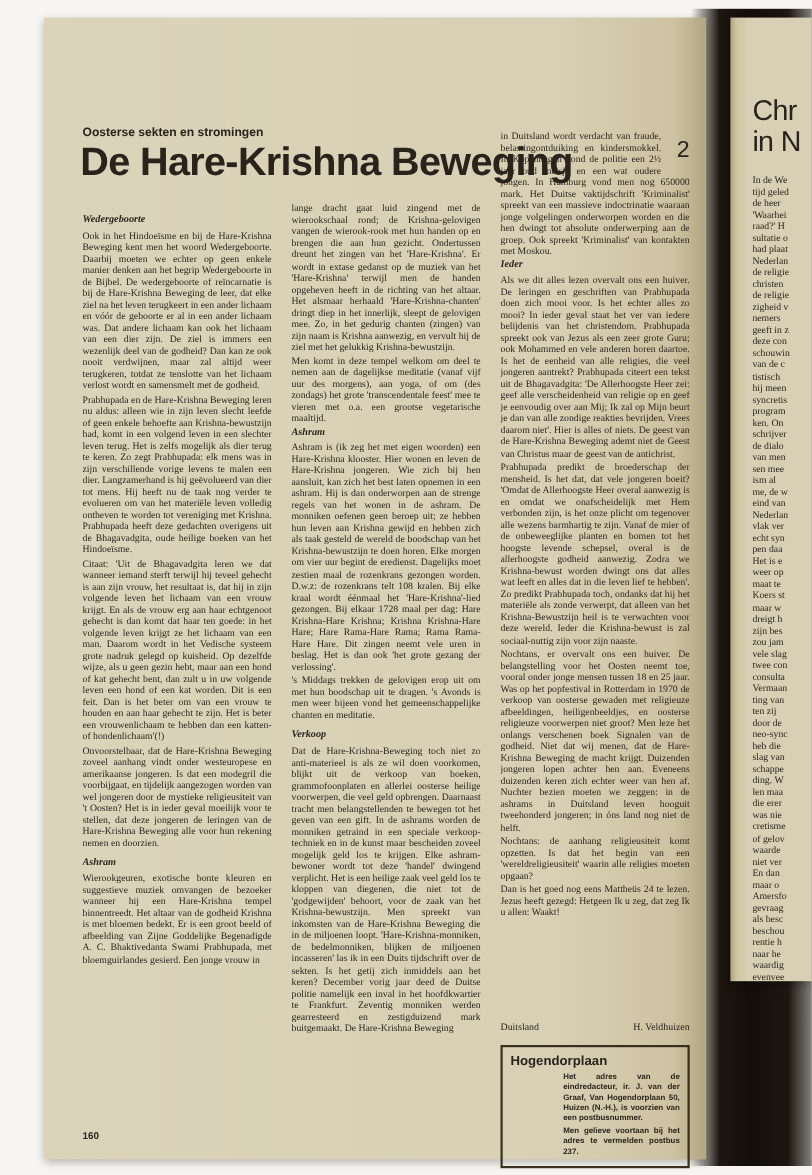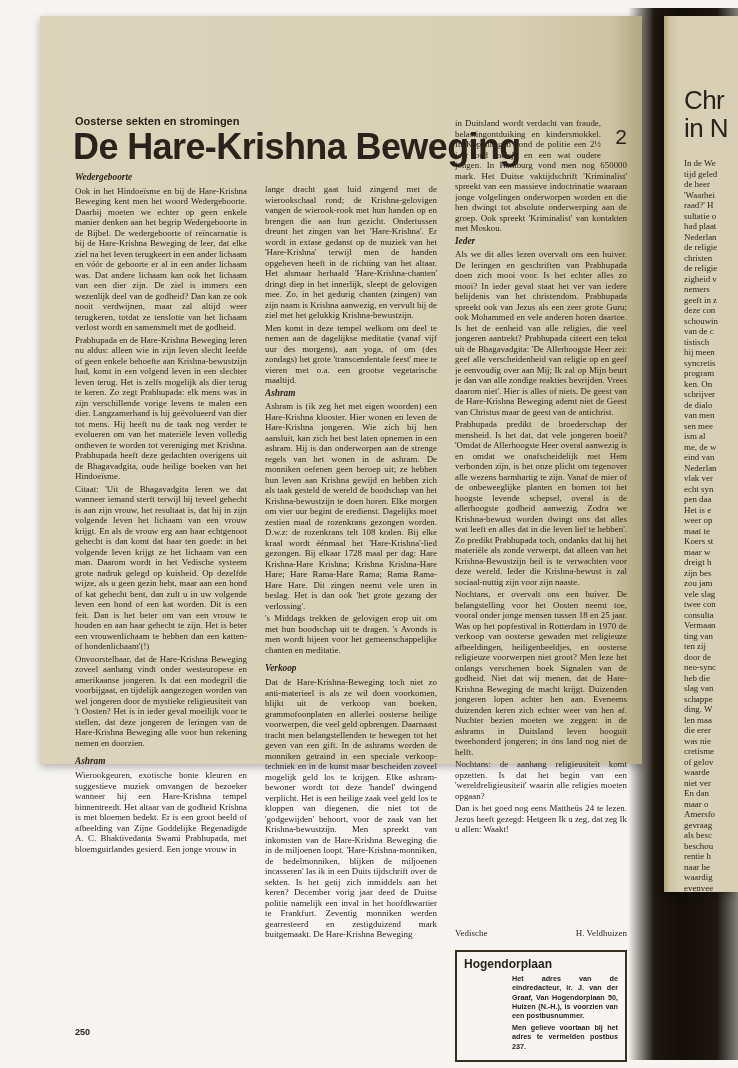--- a/index.html
+++ b/index.html
@@ -14,21 +14,21 @@
   body{
     position:relative;overflow:hidden;background:var(--bg);
     font-family:"Liberation Serif",serif;color:var(--ink);
   }
   .gutter{
     position:absolute;left:628px;top:8px;width:118px;height:1052px;
     background:linear-gradient(90deg,rgba(29,23,16,0) 0%,var(--gutter) 22%,#130e08 45%,var(--gutter) 75%,rgba(29,23,16,.35) 100%);
   }
   .page{position:absolute;}
   .page-left{
-    left:40px;top:16px;width:602px;height:748px;
+    left:40px;top:16px;width:602px;height:1038px;
     background:linear-gradient(90deg,#dcd4ba 0%,var(--paper) 78%,#cdc3a2 95%,#b3a681 100%);
     box-shadow:0 3px 8px rgba(0,0,0,.28);
   }
   .page-right{
     left:664px;top:16px;width:74px;height:876px;overflow:hidden;
     background:linear-gradient(90deg,#b0a37d 0%,#cfc6a6 8%,var(--paper) 22%);
     box-shadow:-3px 3px 8px rgba(0,0,0,.30);
   }
   .kicker{
     position:absolute;left:35px;top:99px;
@@ -37,21 +37,21 @@
   .title{
     position:absolute;left:33px;top:110px;
     font-family:"Liberation Sans",sans-serif;font-weight:700;font-size:36px;
     letter-spacing:-0.6px;color:#29231b;white-space:nowrap;
   }
   .col{
     position:absolute;width:172px;
     font-size:8.9px;line-height:1.18;text-align:justify;color:var(--ink);
     overflow:hidden;
   }
-  .col1{left:35px;top:156px;height:856px;}
+  .col1{left:35px;top:179px;height:856px;}
   .col2{left:225px;top:168px;height:856px;}
   .col3{left:415px;top:102px;height:806px;}
   .para{margin:0 0 2px 0;}
   .sect{font-style:italic;font-weight:700;font-size:9.3px;margin:8px 0 3px 0;}
   .col .sect:first-of-type{margin-top:0;}
   .col1 .sect:first-child{margin-top:0;}
   .article-number{
     float:right;width:26px;height:42px;padding-top:7px;
     font-family:"Liberation Sans",sans-serif;font-size:21px;text-align:right;color:#29231b;
   }
@@ -102,47 +102,47 @@
       <p class="para">Citaat: 'Uit de Bhagavadgita leren we dat wanneer iemand sterft terwijl hij teveel gehecht is aan zijn vrouw, het resultaat is, dat hij in zijn volgende leven het lichaam van een vrouw krijgt. En als de vrouw erg aan haar echtgenoot gehecht is dan komt dat haar ten goede: in het volgende leven krijgt ze het lichaam van een man. Daarom wordt in het Vedische systeem grote nadruk gelegd op kuisheid. Op dezelfde wijze, als u geen gezin hebt, maar aan een hond of kat gehecht bent, dan zult u in uw volgende leven een hond of een kat worden. Dit is een feit. Dan is het beter om van een vrouw te houden en aan haar gehecht te zijn. Het is beter een vrouwenlichaam te hebben dan een katten-of hondenlichaam'(!)</p>
       <p class="para">Onvoorstelbaar, dat de Hare-Krishna Beweging zoveel aanhang vindt onder westeuropese en amerikaanse jongeren. Is dat een modegril die voorbijgaat, en tijdelijk aangezogen worden van wel jongeren door de mystieke religieusiteit van 't Oosten? Het is in ieder geval moeilijk voor te stellen, dat deze jongeren de leringen van de Hare-Krishna Beweging alle voor hun rekening nemen en doorzien.</p>
       <h3 class="sect">Ashram</h3>
       <p class="para">Wierookgeuren, exotische bonte kleuren en suggestieve muziek omvangen de bezoeker wanneer hij een Hare-Krishna tempel binnentreedt. Het altaar van de godheid Krishna is met bloemen bedekt. Er is een groot beeld of afbeelding van Zijne Goddelijke Begenadigde A. C. Bhaktivedanta Swami Prabhupada, met bloemguirlandes gesierd. Een jonge vrouw in</p>
     </div>
   <div class="col col2">
       <p class="para">lange dracht gaat luid zingend met de wierookschaal rond; de Krishna-gelovigen vangen de wierook-rook met hun handen op en brengen die aan hun gezicht. Ondertussen dreunt het zingen van het 'Hare-Krishna'. Er wordt in extase gedanst op de muziek van het 'Hare-Krishna' terwijl men de handen opgeheven heeft in de richting van het altaar. Het alsmaar herhaald 'Hare-Krishna-chanten' dringt diep in het innerlijk, sleept de gelovigen mee. Zo, in het gedurig chanten (zingen) van zijn naam is Krishna aanwezig, en vervult hij de ziel met het gelukkig Krishna-bewustzijn.</p>
       <p class="para">Men komt in deze tempel welkom om deel te nemen aan de dagelijkse meditatie (vanaf vijf uur des morgens), aan yoga, of om (des zondags) het grote 'transcendentale feest' mee te vieren met o.a. een grootse vegetarische maaltijd.</p>
       <h3 class="sect">Ashram</h3>
       <p class="para">Ashram is (ik zeg het met eigen woorden) een Hare-Krishna klooster. Hier wonen en leven de Hare-Krishna jongeren. Wie zich bij hen aansluit, kan zich het best laten opnemen in een ashram. Hij is dan onderworpen aan de strenge regels van het wonen in de ashram. De monniken oefenen geen beroep uit; ze hebben hun leven aan Krishna gewijd en hebben zich als taak gesteld de wereld de boodschap van het Krishna-bewustzijn te doen horen. Elke morgen om vier uur begint de eredienst. Dagelijks moet zestien maal de rozenkrans gezongen worden. D.w.z: de rozenkrans telt 108 kralen. Bij elke kraal wordt éénmaal het 'Hare-Krishna'-lied gezongen. Bij elkaar 1728 maal per dag: Hare Krishna-Hare Krishna; Krishna Krishna-Hare Hare; Hare Rama-Hare Rama; Rama Rama-Hare Hare. Dit zingen neemt vele uren in beslag. Het is dan ook 'het grote gezang der verlossing'.</p>
-      <p class="para">'s Middags trekken de gelovigen erop uit om met hun boodschap uit te dragen. 's Avonds is men wordt bijeen voor het gemeenschappelijke chanten en meditatie.</p>
+      <p class="para">'s Middags trekken de gelovigen erop uit om met hun boodschap uit te dragen. 's Avonds is men weer bijeen vond het gemeenschappelijke chanten en meditatie.</p>
       <h3 class="sect">Verkoop</h3>
       <p class="para">Dat de Hare-Krishna-Beweging toch niet zo anti-materieel is als ze wil doen voorkomen, blijkt uit de verkoop van boeken, grammofoonplaten en allerlei oosterse heilige voorwerpen, die veel geld opbrengen. Daarnaast tracht men belangstellenden te bewegen tot het geven van een gift. In de ashrams worden de monniken getraind in een speciale verkoop-techniek en in de kunst maar bescheiden zoveel mogelijk geld los te krijgen. Elke ashram-bewoner wordt tot deze 'handel' dwingend verplicht. Het is een heilige zaak veel geld los te kloppen van diegenen, die niet tot de 'godgewijden' behoort, voor de zaak van het Krishna-bewustzijn. Men spreekt van inkomsten van de Hare-Krishna Beweging die in de miljoenen loopt. 'Hare-Krishna-monniken, de bedelmonniken, blijken de miljoenen incasseren' las ik in een Duits tijdschrift over de sekten. Is het getij zich inmiddels aan het keren? December vorig jaar deed de Duitse politie namelijk een inval in het hoofdkwartier te Frankfurt. Zeventig monniken werden gearresteerd en zestigduizend mark buitgemaakt. De Hare-Krishna Beweging</p>
     </div>
   <div class="col col3">
     <span class="article-number">2</span>
   <p class="para">in Duitsland wordt verdacht van fraude, belastingontduiking en kindersmokkel. In Kopenhagen vond de politie een 2½ jaar oud meisje en een wat oudere jongen. In Hamburg vond men nog 650000 mark. Het Duitse vaktijdschrift 'Kriminalist' spreekt van een massieve indoctrinatie waaraan jonge volgelingen onderworpen worden en die hen dwingt tot absolute onderwerping aan de groep. Ook spreekt 'Kriminalist' van kontakten met Moskou.</p>
       <h3 class="sect">Ieder</h3>
       <p class="para">Als we dit alles lezen overvalt ons een huiver. De leringen en geschriften van Prabhupada doen zich mooi voor. Is het echter alles zo mooi? In ieder geval staat het ver van iedere belijdenis van het christendom. Prabhupada spreekt ook van Jezus als een zeer grote Guru; ook Mohammed en vele anderen horen daartoe. Is het de eenheid van alle religies, die veel jongeren aantrekt? Prabhupada citeert een tekst uit de Bhagavadgita: 'De Allerhoogste Heer zei: geef alle verscheidenheid van religie op en geef je eenvoudig over aan Mij; Ik zal op Mijn beurt je dan van alle zondige reakties bevrijden. Vrees daarom niet'. Hier is alles of niets. De geest van de Hare-Krishna Beweging ademt niet de Geest van Christus maar de geest van de antichrist.</p>
       <p class="para">Prabhupada predikt de broederschap der mensheid. Is het dat, dat vele jongeren boeit? 'Omdat de Allerhoogste Heer overal aanwezig is en omdat we onafscheidelijk met Hem verbonden zijn, is het onze plicht om tegenover alle wezens barmhartig te zijn. Vanaf de mier of de onbeweeglijke planten en bomen tot het hoogste levende schepsel, overal is de allerhoogste godheid aanwezig. Zodra we Krishna-bewust worden dwingt ons dat alles wat leeft en alles dat in die leven lief te hebben'. Zo predikt Prabhupada toch, ondanks dat hij het materiële als zonde verwerpt, dat alleen van het Krishna-Bewustzijn heil is te verwachten voor deze wereld. Ieder die Krishna-bewust is zal sociaal-nuttig zijn voor zijn naaste.</p>
       <p class="para">Nochtans, er overvalt ons een huiver. De belangstelling voor het Oosten neemt toe, vooral onder jonge mensen tussen 18 en 25 jaar. Was op het popfestival in Rotterdam in 1970 de verkoop van oosterse gewaden met religieuze afbeeldingen, heiligenbeeldjes, en oosterse religieuze voorwerpen niet groot? Men leze het onlangs verschenen boek Signalen van de godheid. Niet dat wij menen, dat de Hare-Krishna Beweging de macht krijgt. Duizenden jongeren lopen achter hen aan. Eveneens duizenden keren zich echter weer van hen af. Nuchter bezien moeten we zeggen: in de ashrams in Duitsland leven hooguit tweehonderd jongeren; in óns land nog niet de helft.</p>
       <p class="para">Nochtans: de aanhang religieusiteit komt opzetten. Is dat het begin van een 'wereldreligieusiteit' waarin alle religies moeten opgaan?</p>
       <p class="para">Dan is het goed nog eens Mattheüs 24 te lezen. Jezus heeft gezegd: Hetgeen Ik u zeg, dat zeg Ik u allen: Waakt!</p>
     </div>
 
   <div class="signature">
-    <span>Vedische</span>
+    <span>Duitsland</span>
     <span>H. Veldhuizen</span>
   </div>
 
   <div class="postbox">
     <div class="postbox-title">Hogendorplaan</div>
     <div class="postbox-body">Het adres van de eindredacteur, ir. J. van der Graaf, Van Hogendorplaan 50, Huizen (N.-H.), is voorzien van een postbusnummer.</div>
     <div class="postbox-body">Men gelieve voortaan bij het adres te vermelden postbus 237.</div>
   </div>
 
-  <div class="pagenum">250</div>
+  <div class="pagenum">160</div>
 </div>
 
 <div class="page page-right">
   <div class="rp-title">
     <div>Chr</div>
     <div>in N</div>
   </div>
   <div class="rp-frags">
       <div class="frag">In de We</div>
       <div class="frag">tijd geled</div>

